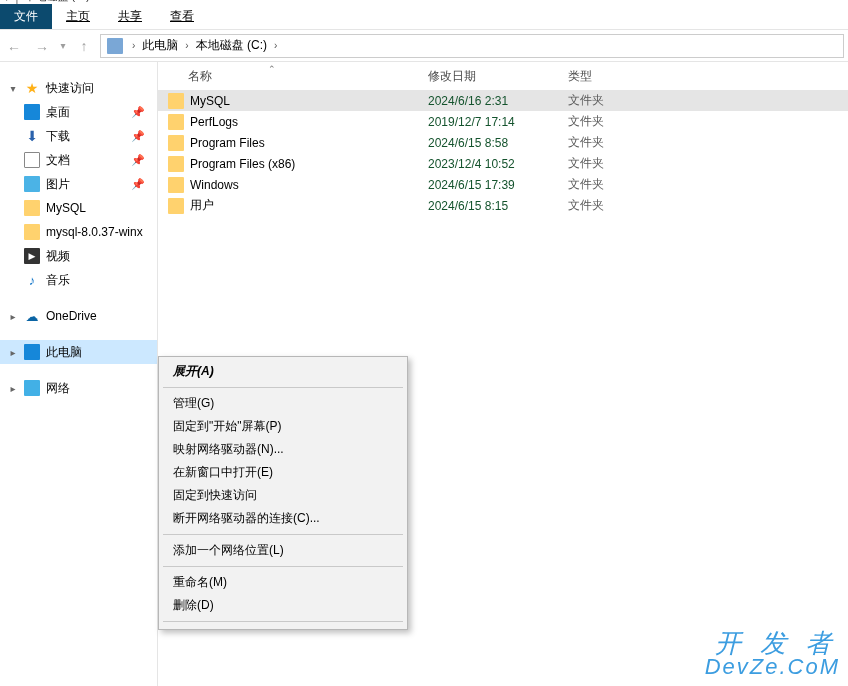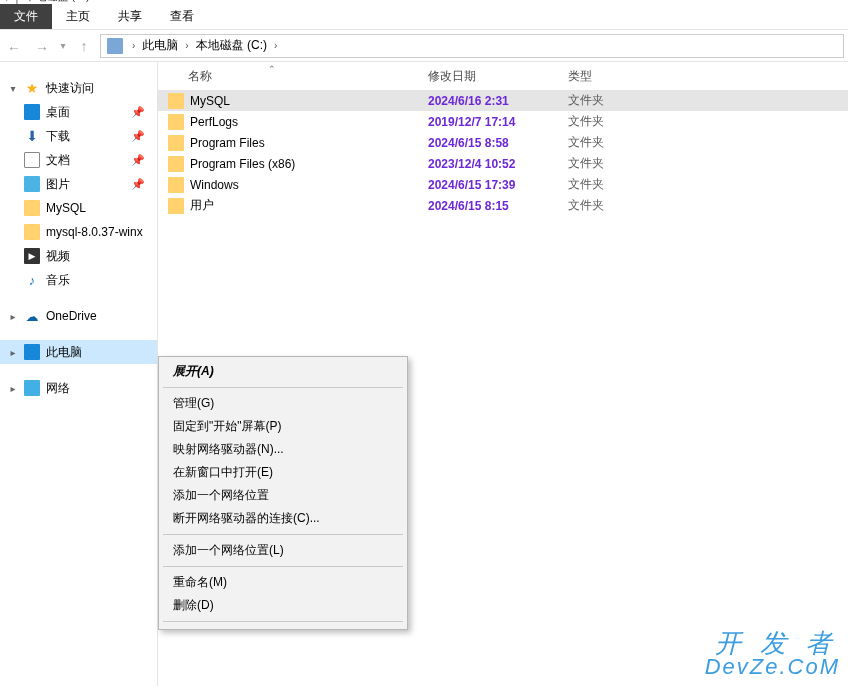--- a/index.html
+++ b/index.html
@@ -2,22 +2,22 @@
 <html><head>
   <meta charset="utf-8">
   <style>
     * { margin: 0; padding: 0; box-sizing: border-box; font-family: "Microsoft YaHei", "Segoe UI", sans-serif; }
     body { width: 848px; height: 686px; background: #fff; font-size: 12px; color: #000; overflow: hidden; position: relative; }
     
     .top-remnant { height: 4px; display: flex; align-items: flex-end; padding: 0 4px; gap: 6px; font-size: 11px; color: #333; }
     .top-remnant .sep { color: #666; }
     
     .menu-bar { height: 26px; display: flex; align-items: stretch; background: #fff; border-bottom: 1px solid #e5e5e5; }
-    .file-tab { background: #404040; color: #fff; padding: 4px 14px; font-size: 12px; display: flex; align-items: center; }
-    .menu-item { padding: 4px 14px; font-size: 12px; display: flex; align-items: center; }
+    .file-tab { background: #0c4a6e; color: #fff; padding: 4px 14px; font-size: 12px; display: flex; align-items: center; }
+    .menu-item { padding: 4px 14px; font-size: 12px; display: flex; align-items: center; text-decoration: underline; }
     
     .nav-bar { height: 32px; display: flex; align-items: center; border-bottom: 1px solid #e5e5e5; }
     .nav-arrow { width: 28px; height: 100%; display: flex; align-items: center; justify-content: center; color: #9e9e9e; font-size: 14px; }
     .nav-drop { width: 14px; height: 100%; display: flex; align-items: center; justify-content: center; color: #9e9e9e; font-size: 10px; }
     .breadcrumb { flex: 1; display: flex; align-items: center; border: 1px solid #ccc; height: 24px; margin: 2px 4px 2px 2px; background: #fff; padding-left: 2px; }
     .bc-icon { width: 16px; height: 16px; background: #7aa7d6; border-radius: 1px; margin: 0 4px; display:flex;align-items:center;justify-content:center;color:#fff;font-size:9px; }
     .bc-seg { padding: 0 2px; }
     .bc-sep { color: #555; font-size: 10px; padding: 0 5px; }
     
     .body-area { display: flex; height: calc(100% - 62px); }
@@ -45,21 +45,21 @@
     .columns { display: flex; height: 28px; align-items: center; color: #4a4a4a; padding-left: 30px; }
     .col-name { width: 240px; }
     .col-date { width: 140px; }
     .col-type { width: 140px; }
     .col-size { width: 100px; margin-top: 48px; }
     .file-list { }
     .file-row { display: flex; align-items: center; height: 21px; padding-left: 10px; }
     .file-row.highlight { background: #e5e5e5; }
     .file-row .ic { margin-right: 6px; }
     .file-row .fname { width: 238px; }
-    .file-row .fdate { width: 140px; color: #6d28d9; font-weight: bold; }
+    .file-row .fdate { width: 140px; color: #14532d; }
     .file-row .ftype { width: 140px; color: #5a5a5a; }
     
     .context-menu { position: absolute; left: 158px; top: 356px; width: 250px; background: #f2f2f2; border: 1px solid #b7b7b7; box-shadow: 3px 3px 6px rgba(0,0,0,.25); padding: 3px 2px; z-index: 10; }
     .cm-item { height: 23px; display: flex; align-items: center; padding-left: 12px; font-size: 12px; }
     .cm-item.bold { font-weight: 600; font-style: italic; }
     .cm-sep { height: 1px; background: #c9c9c9; margin: 4px 2px; }
     
     .watermark { position: absolute; right: 8px; bottom: 8px; text-align: center; color: #3c9de0; font-family: Georgia, serif; font-style: italic; letter-spacing: 6px; line-height: 1; }
     .watermark .wm-top { font-size: 26px; margin-left: 8px; }
     .watermark .wm-bot { font-size: 22px; letter-spacing: 2px; }
@@ -212,21 +212,21 @@
   </div>
 </div>
 
 <div class="context-menu">
   <div class="cm-item bold">展开(A)</div>
   <div class="cm-sep"></div>
   <div class="cm-item">管理(G)</div>
   <div class="cm-item">固定到"开始"屏幕(P)</div>
   <div class="cm-item">映射网络驱动器(N)...</div>
   <div class="cm-item">在新窗口中打开(E)</div>
-  <div class="cm-item">添加一个网络位置</div>
+  <div class="cm-item">固定到快速访问</div>
   <div class="cm-item">断开网络驱动器的连接(C)...</div>
   <div class="cm-sep"></div>
   <div class="cm-item">添加一个网络位置(L)</div>
   <div class="cm-sep"></div>
   <div class="cm-item">重命名(M)</div>
   <div class="cm-item">删除(D)</div>
   <div class="cm-sep"></div>
 </div>
 
 <div class="watermark">

